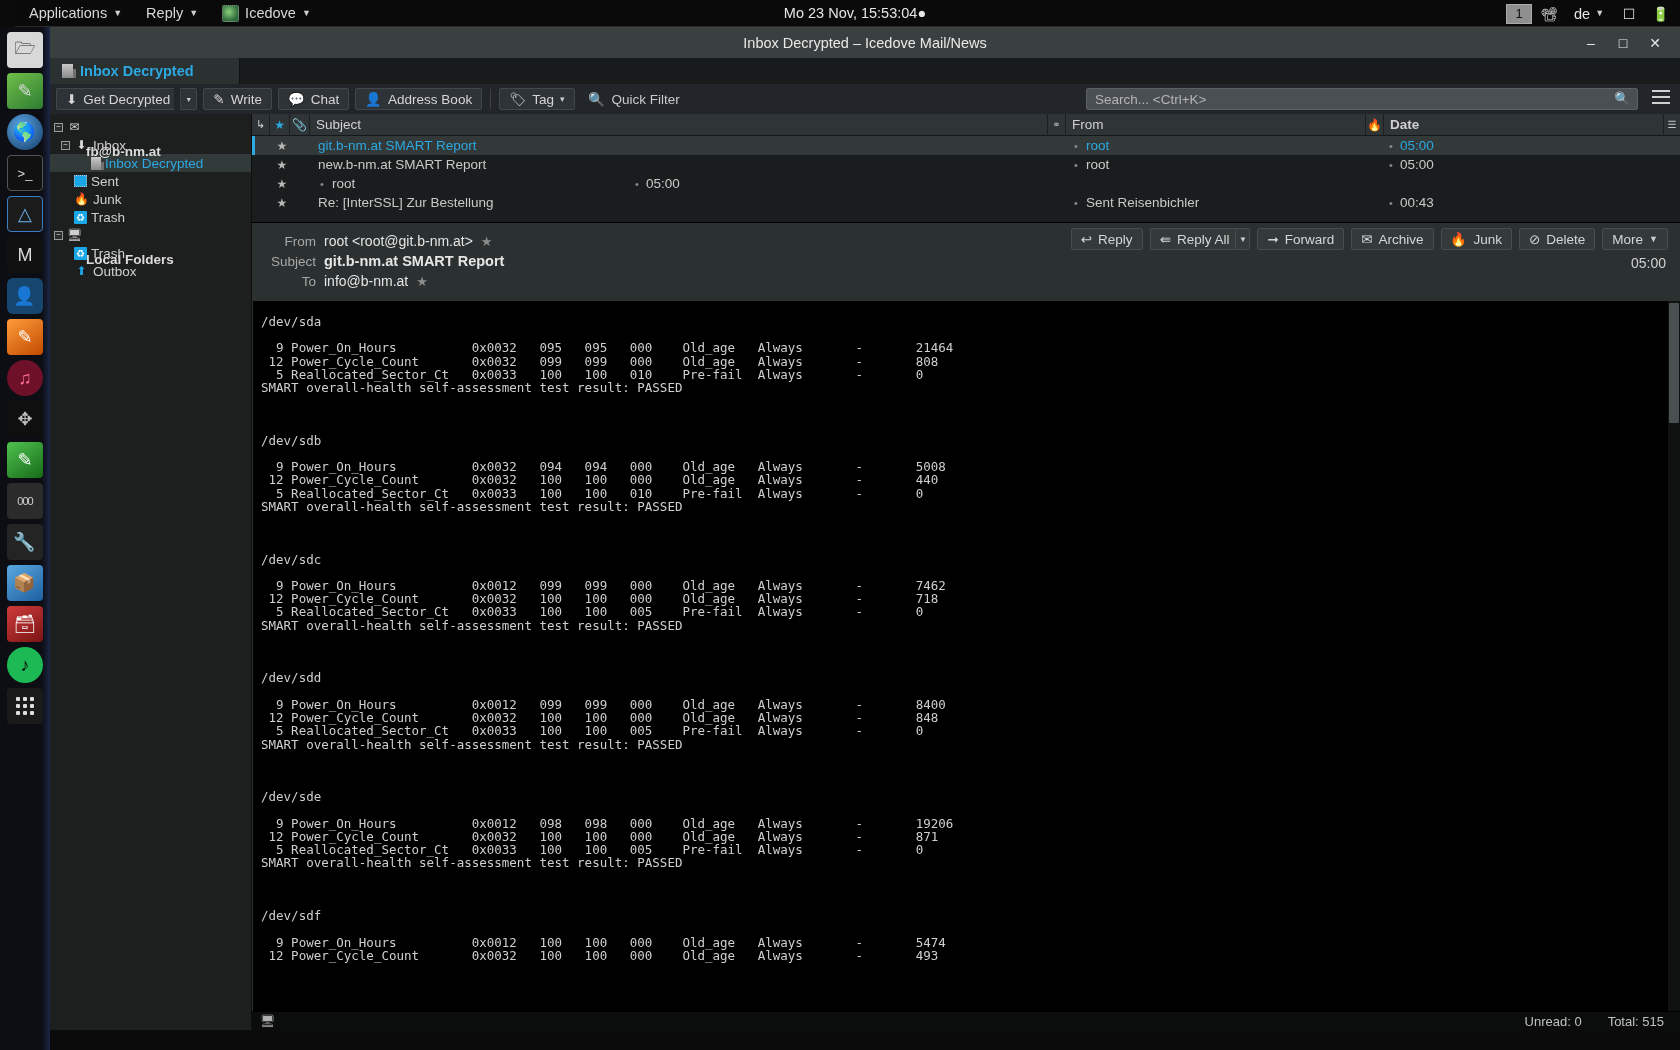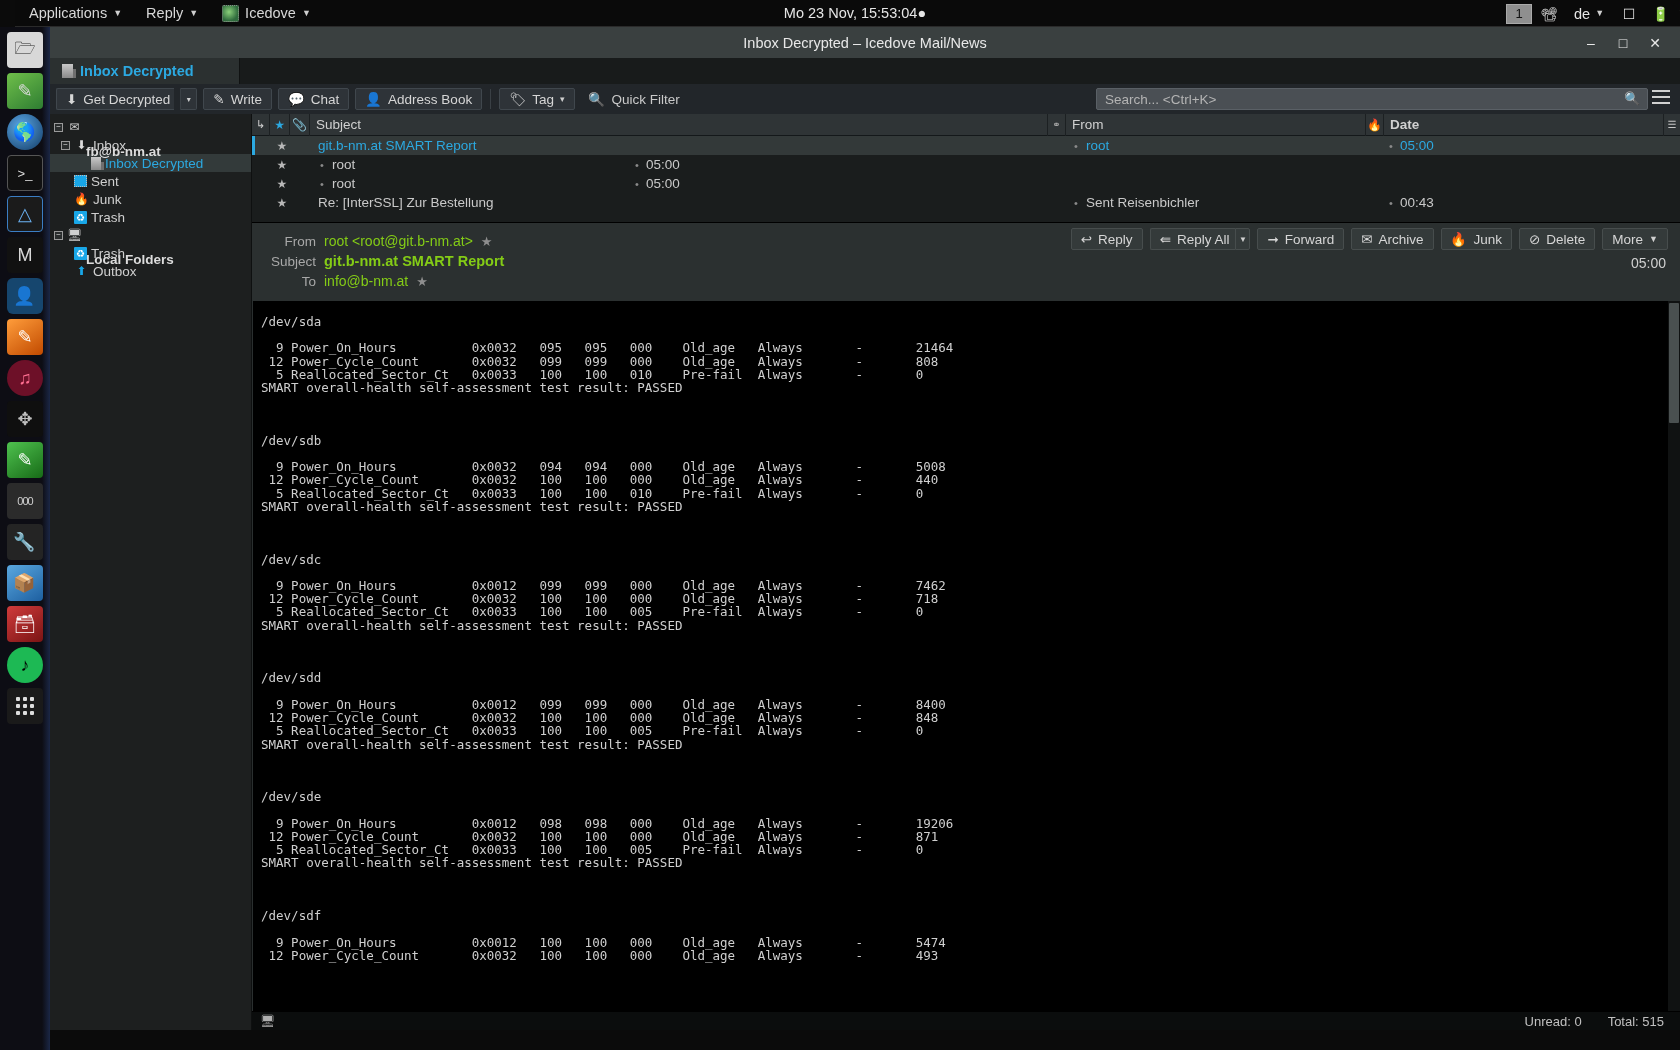--- a/index.html
+++ b/index.html
@@ -98,21 +98,21 @@
     border-radius:2px; white-space:nowrap;
   }
   .tb-btn.split { padding-right:4px; border-right:none; border-radius:2px 0 0 2px;}
   .tb-arrow {
     height:22px; width:17px; background:#2e3338; border:1px solid #40474d;
     border-left:1px solid #3a4045; display:flex; align-items:center; justify-content:center;
     color:#cfcfcf; font-size:8px; border-radius:0 2px 2px 0;
   }
   .tb-plain { background:transparent; border:none; color:#c9c9c9; display:flex; align-items:center; gap:6px; font-size:13.5px; padding:0 8px;}
   .tb-sep { width:1px; height:20px; background:#3a4045; margin:0 2px;}
-  .searchwrap { position:absolute; right:32px; top:4px; width:552px; height:22px; }
+  .searchwrap { position:absolute; right:42px; top:4px; width:552px; height:22px; }
   .searchbox {
     width:100%; height:22px; background:#4a4f54; border:1px solid #5a6066; color:#b4b4b4;
     font-size:13.5px; padding:0 26px 0 8px; border-radius:2px; display:flex; align-items:center;
   }
   .search-ico { position:absolute; right:7px; top:3px; color:#c9c9c9; font-size:13px;}
   .hamburger { position:absolute; right:10px; top:6px; width:18px; height:14px; display:flex; flex-direction:column; justify-content:space-between;}
   .hamburger i { display:block; height:2px; background:#d0d0d0;}
 
   .body-row { flex: 1 1 auto; display: flex; min-height: 0; }
 
@@ -172,21 +172,21 @@
   .m-sub { flex:1 1 auto; padding-left:6px; white-space:nowrap; overflow:hidden;}
   .m-fromico { width:20px; text-align:center; color:#8a8a8a; font-size:11px;}
   .m-from { width:296px; white-space:nowrap; overflow:hidden;}
   .m-dateico { width:18px; text-align:center; color:#8a8a8a; font-size:11px;}
   .m-date { width:280px;}
 
   .reader { flex:1 1 auto; display:flex; flex-direction:column; min-height:0; background:#0d0f0f; border-top:1px solid #000; position:relative;}
   .msghead { background:#2b3030; padding: 8px 0 10px 0; flex:0 0 auto; position:relative;}
   .mh-line { display:flex; align-items:baseline; font-size:14px; color:#d8d8d8; padding:2px 0;}
   .mh-label { width:72px; text-align:right; color:#a8a8a8; font-size:13.5px; padding-right:8px; flex:0 0 72px;}
-  .mh-value { color:#84cc16; }
+  .mh-value { color:#e5e5e5; }
   .mh-value.bold { font-weight:bold; font-size:14.5px;}
   .mh-star { color:#8e8e8e; font-size:13px; margin-left:8px;}
   .mh-time { position:absolute; right:14px; top:32px; font-size:14px; color:#d0d0d0;}
   .hdr-btns { position:absolute; right:12px; top:5px; display:flex; align-items:center; gap:7px;}
   .hb {
     height:22px; display:flex; align-items:center; gap:6px; padding:0 9px;
     background:#343a3a; border:1px solid #474d4d; color:#d6d6d6; font-size:13.5px; border-radius:2px;
   }
   .hb.split { border-radius:2px 0 0 2px; border-right:none; padding-right:6px;}
   .hb-arrow { height:22px; width:15px; background:#343a3a; border:1px solid #474d4d; display:flex;align-items:center;justify-content:center;color:#cfcfcf;font-size:8px;border-radius:0 2px 2px 0;}
@@ -407,20 +407,21 @@
             <span class="m-fromico">•</span>
             <span class="m-from">root</span>
             <span class="m-dateico">•</span>
             <span class="m-date">05:00</span>
           </div>
           <div class="mrow">
             <span class="m-marker"></span>
             <span class="m-thread"></span>
             <span class="m-star">★</span>
             <span class="m-att"></span>
+            <span class="m-sub">new.b-nm.at SMART Report</span>
             <span class="m-fromico">•</span>
             <span class="m-from">root</span>
             <span class="m-dateico">•</span>
             <span class="m-date">05:00</span>
           </div>
           <div class="mrow">
             <span class="m-marker"></span>
             <span class="m-thread"></span>
             <span class="m-star">★</span>
             <span class="m-att"></span>

